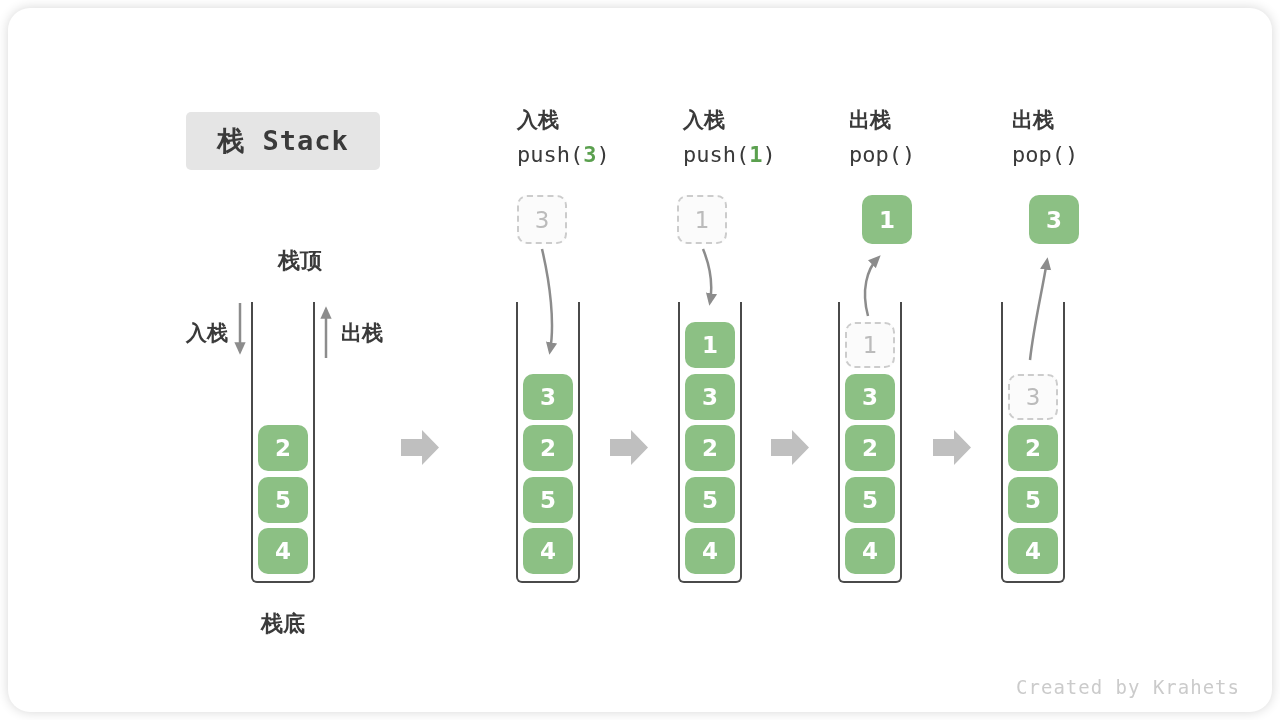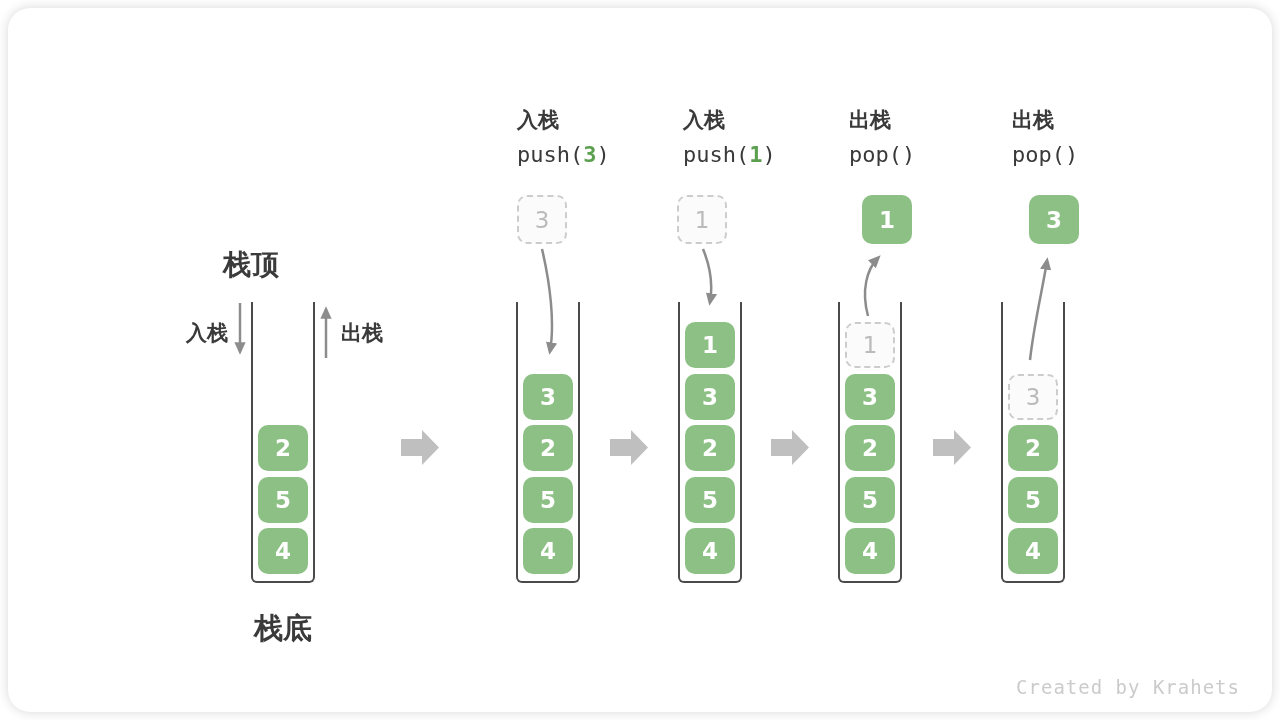--- a/index.html
+++ b/index.html
@@ -12,22 +12,22 @@
   .title-box span{font-family:"DejaVu Sans Mono","Liberation Mono",monospace;font-size:27px;font-weight:bold;
     color:var(--text-dark,#3b3b3b);letter-spacing:1px;}
   
   .op-header{position:absolute;top:99px;}
   .op-label{font-size:21px;font-weight:bold;color:var(--text-dark,#3b3b3b);line-height:26px;}
   .op-code{margin-top:9px;font-family:"DejaVu Sans Mono","Liberation Mono",monospace;font-size:22px;
     color:var(--text-dark,#3b3b3b);line-height:26px;}
   .op-code .green{color:var(--code-green,#5ba04f);font-weight:bold;}
   
   .cjk-label{position:absolute;font-size:21px;font-weight:bold;color:var(--text-dark,#3a3a3a);}
-  .top-label{left:215px;top:238px;width:100px;font-size:28px;}
-  .bottom-label{left:225px;top:601px;width:100px;text-align:center;font-size:29px;}
+  .top-label{left:242px;top:238px;width:100px;text-align:center;font-size:22px;}
+  .bottom-label{left:225px;top:601px;width:100px;text-align:center;font-size:22px;}
   .push-label{left:152px;top:311px;width:68px;text-align:right;}
   .pop-label{left:333px;top:311px;width:68px;text-align:left;}
   
   .stack-box{position:absolute;top:294px;width:60px;height:279px;background:#ffffff;
     border-left:2px solid #4a4a4a;border-right:2px solid #4a4a4a;border-bottom:2px solid #4a4a4a;
     border-radius:0 0 6px 6px;z-index:2;}
   .cell{position:absolute;left:5px;width:50px;height:46px;border-radius:10px;background:var(--cell-green,#8cc084);
     color:#ffffff;font-size:23px;font-weight:bold;display:flex;align-items:center;justify-content:center;}
   .cell.ghost{background:#fbfbfb;border:2px dashed var(--ghost-border,#cccccc);color:var(--ghost-text,#bbbbbb);
     box-sizing:border-box;font-weight:normal;}
@@ -40,20 +40,23 @@
   .overlay{position:absolute;left:0;top:0;width:1264px;height:704px;z-index:5;pointer-events:none;}
   
   .watermark{position:absolute;right:32px;top:668px;font-family:"DejaVu Sans Mono","Liberation Mono",monospace;
     font-size:19px;color:var(--watermark-gray,#cbcbcb);letter-spacing:1px;}
 </style>
 </head>
 <body>
 
 <div class="card">
 
+  <div class="title-box">
+    <span>栈 Stack</span>
+  </div>
 
   <div class="op-header" style="left:509px">
     <div class="op-label">入栈</div>
     <div class="op-code"><span>push(</span><span class="green">3</span><span>)</span></div>
   </div>
   <div class="op-header" style="left:675px">
     <div class="op-label">入栈</div>
     <div class="op-code"><span>push(</span><span class="green">1</span><span>)</span></div>
   </div>
   <div class="op-header" style="left:841px">

